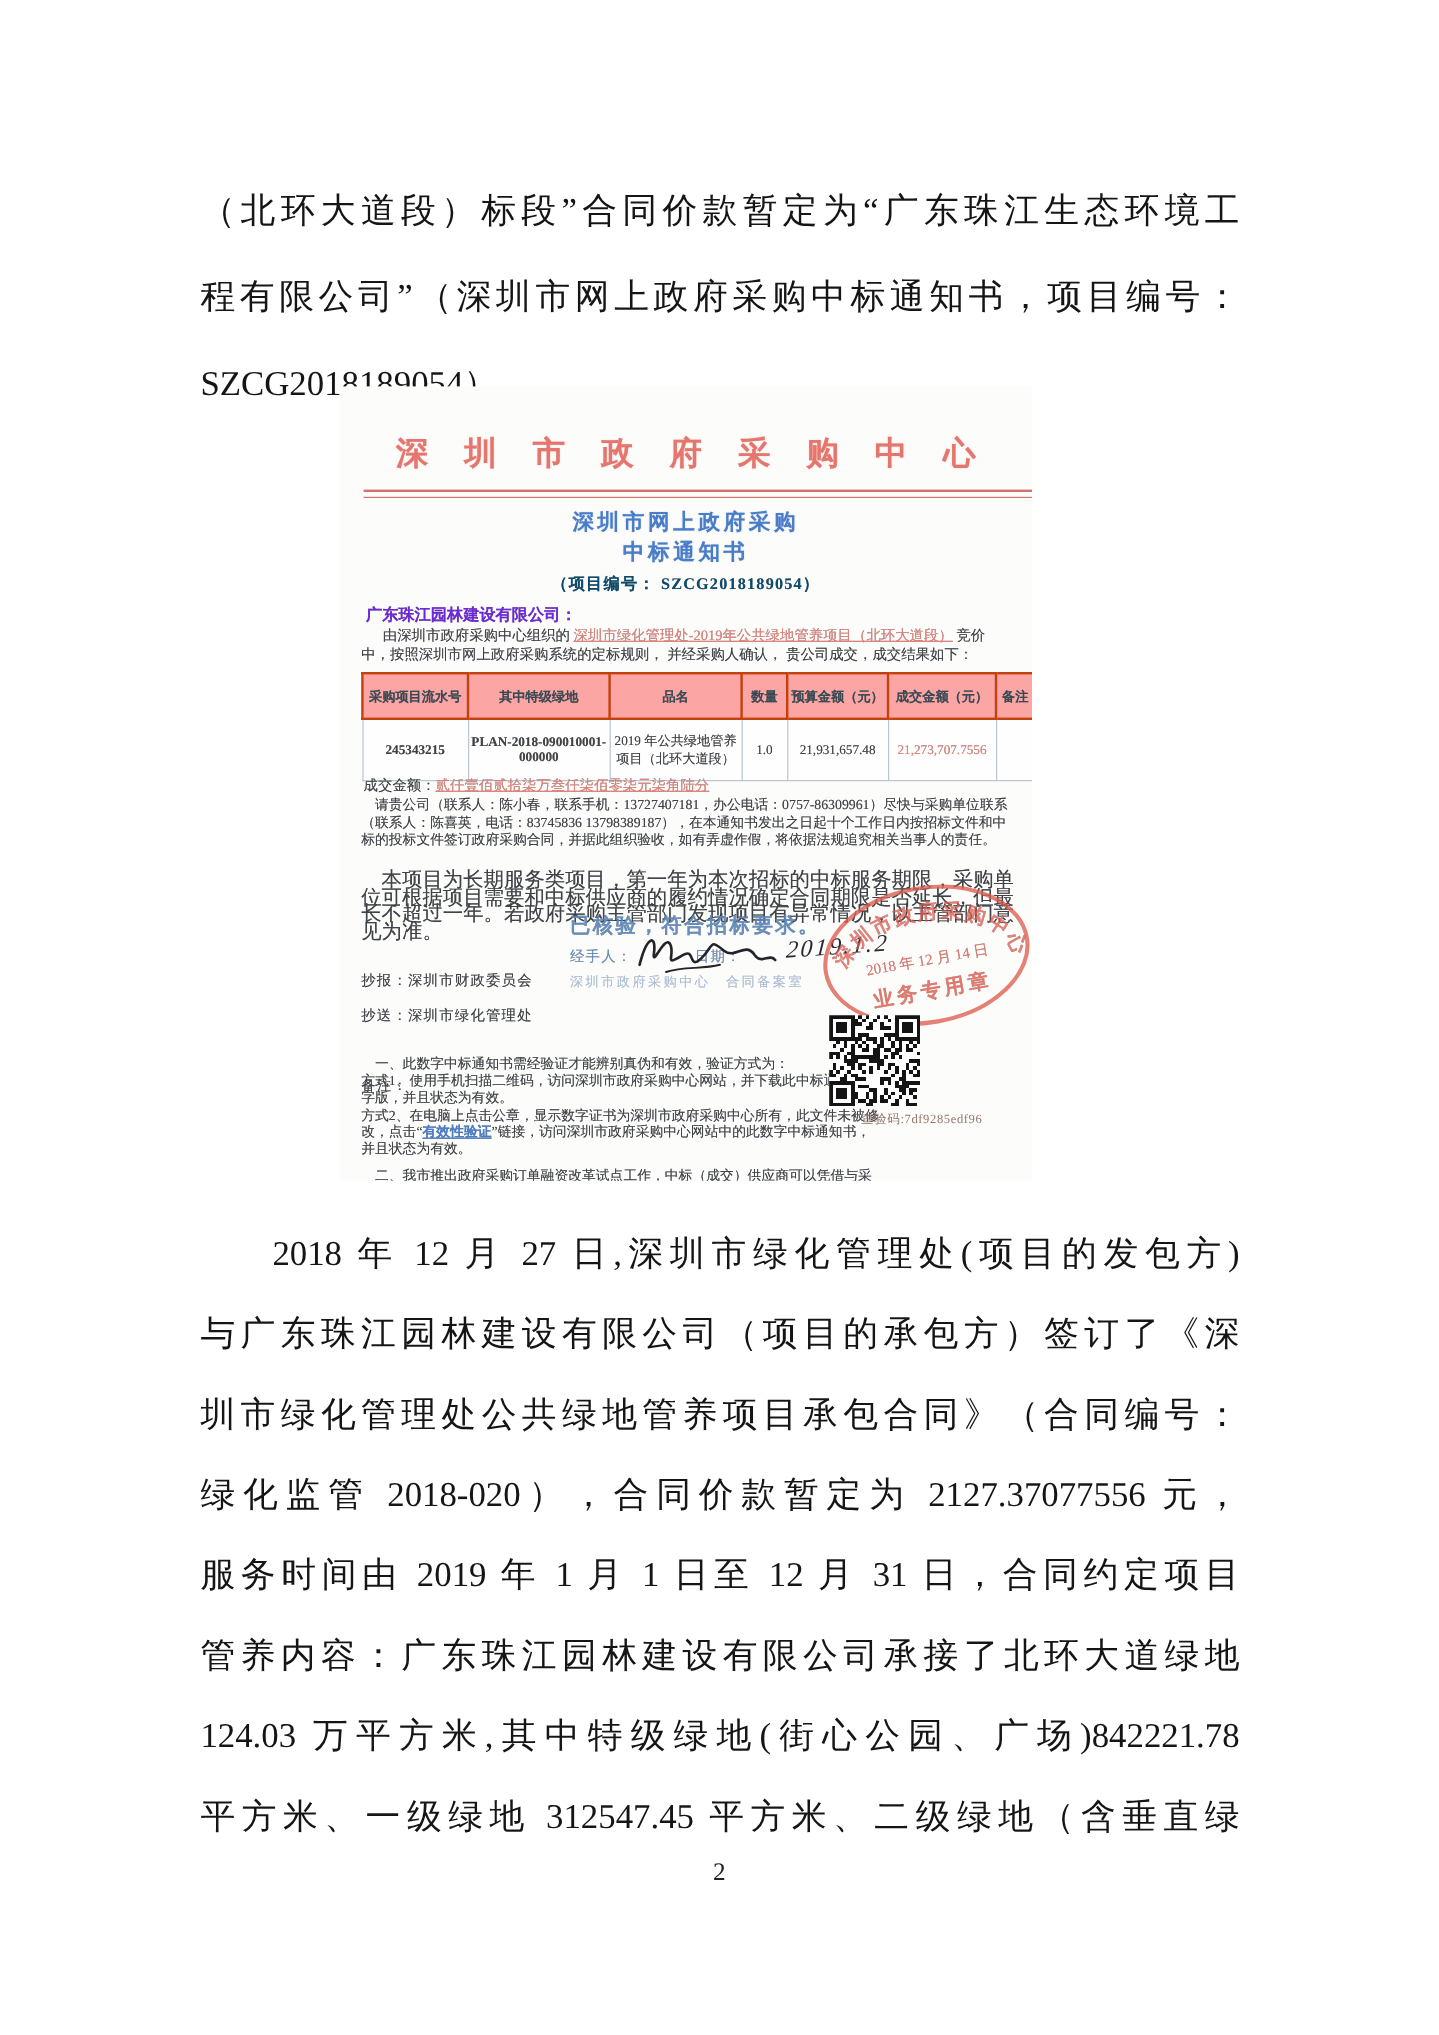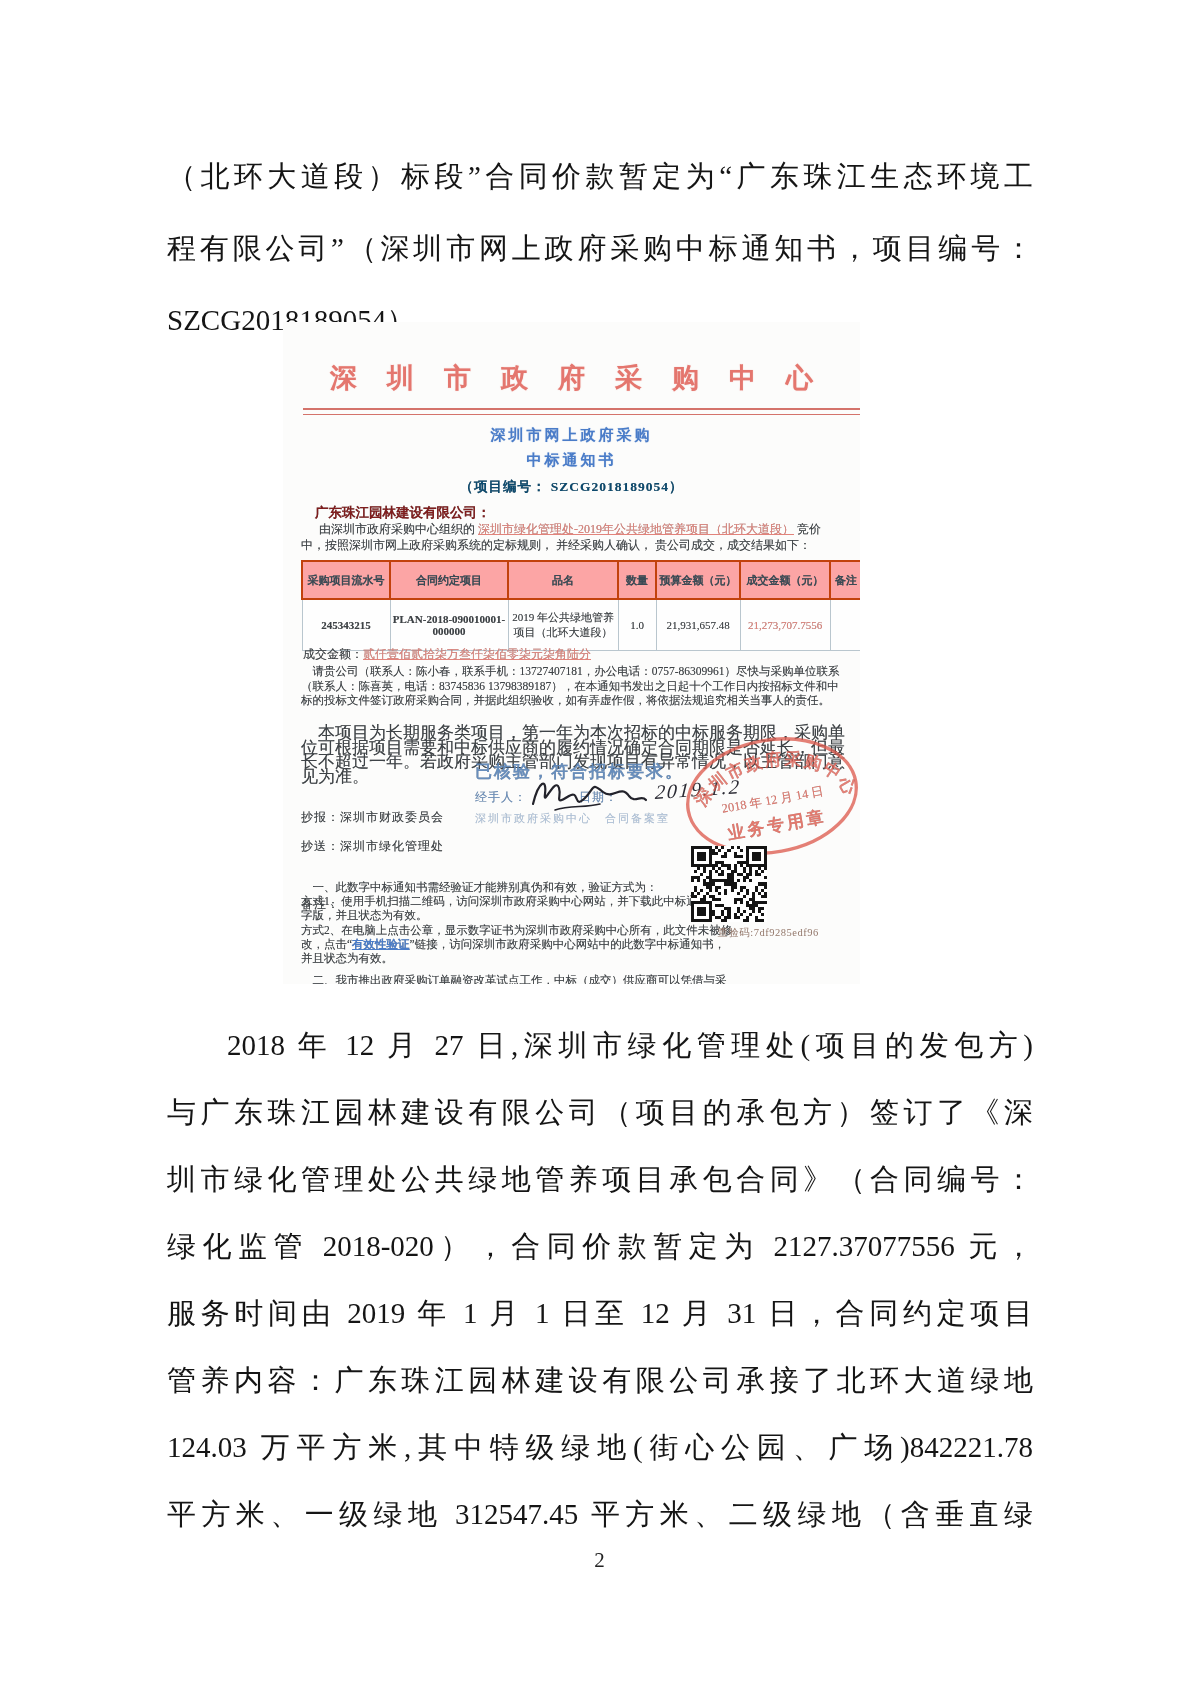--- a/index.html
+++ b/index.html
@@ -17,25 +17,25 @@
   
   .scan{position:absolute;left:283px;top:322px;width:577px;height:662px;
         background:#fcfcfb;overflow:hidden;font-size:11.5px;color:#3e4347;
         text-shadow:0 0 .5px rgba(70,70,70,.55);}
   .scan .letterhead{position:absolute;top:38px;left:0;width:100%;text-align:center;
         color:#e4766e;font-size:27px;font-weight:700;letter-spacing:30px;text-indent:30px;
         text-shadow:0 0 1px rgba(228,118,110,.5);}
   .scan .rule{position:absolute;top:86px;left:20px;width:557px;height:4px;
         border-top:2px solid #d4736b;border-bottom:1.5px solid #d4736b;}
   .scan .ntitle{position:absolute;top:101px;left:0;width:100%;text-align:center;
-        font-size:15px;font-weight:700;color:#4a7cc8;letter-spacing:3px;line-height:25px;
+        font-size:18px;font-weight:700;color:#4a7cc8;letter-spacing:3px;line-height:25px;
         text-shadow:0 0 1px rgba(74,124,200,.45);}
   .scan .projno{position:absolute;top:156px;left:0;width:100%;text-align:center;
         font-size:13.5px;font-weight:700;color:#0c4a6e;letter-spacing:1px;}
-  .scan .addr{position:absolute;top:182px;left:32px;font-size:13.5px;font-weight:700;color:#7f1d1d;}
+  .scan .addr{position:absolute;top:182px;left:22px;font-size:13.5px;font-weight:700;color:#6d28d9;}
   .scan .paraIntro{position:absolute;top:200px;left:18px;width:542px;line-height:15.5px;
         font-size:12px;text-indent:1.5em;}
   .redlink{color:#e2837b;text-decoration:underline;}
   .bluelink{color:#4a7cc8;text-decoration:underline;font-weight:700;}
   .scan table{position:absolute;top:238px;left:18px;width:560px;border-collapse:collapse;
         font-size:11px;table-layout:fixed;}
   .scan th{background:#fca5a5;border:2px solid #c2410c;font-weight:700;color:#3a4a55;
         padding:2px 1px;height:32px;}
   .scan td{border:1px solid #b9c6ce;background:#fefefe;padding:2px 2px;height:46px;
         text-align:center;overflow-wrap:break-word;}
@@ -93,21 +93,21 @@
           <col style="width:118px">
           <col style="width:110px">
         <col style="width:38px">
           <col style="width:84px">
           <col style="width:90px">
           <col style="width:32px">
       </colgroup>
       <tbody>
           <tr>
         <th>采购项目流水号</th>
-        <th>合同约定项目</th>
+        <th>其中特级绿地</th>
         <th>品名</th>
         <th>数量</th>
         <th>预算金额（元）</th>
         <th>成交金额（元）</th>
         <th>备注</th>
       </tr>
       <tr>
         <td style="font-weight:700;">245343215</td>
         <td style="font-weight:700;">PLAN-2018-090010001-000000</td>
         <td>2019 年公共绿地管养项目（北环大道段）</td>

